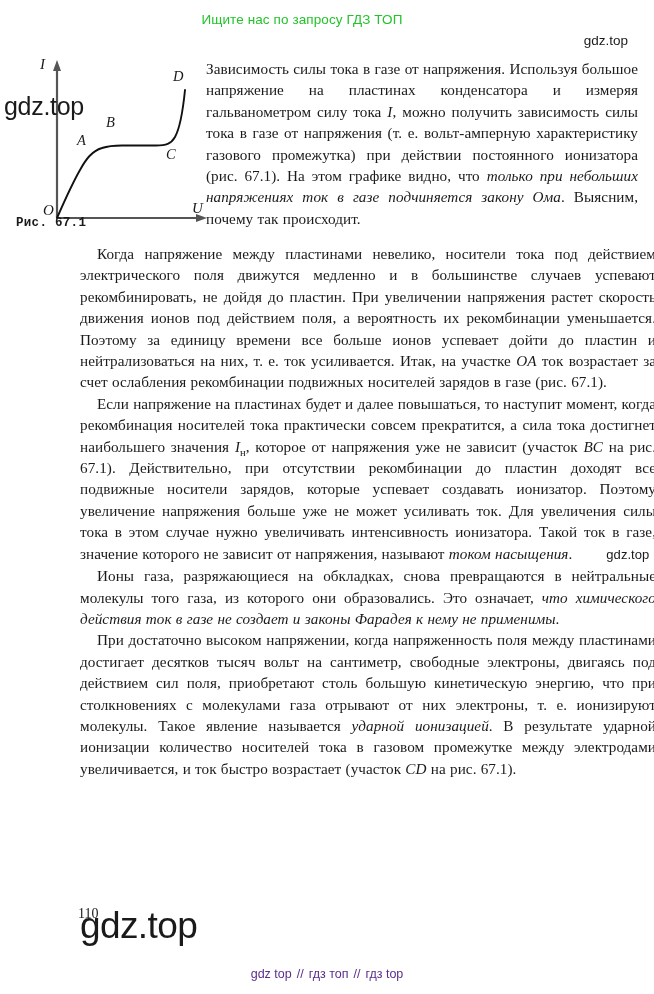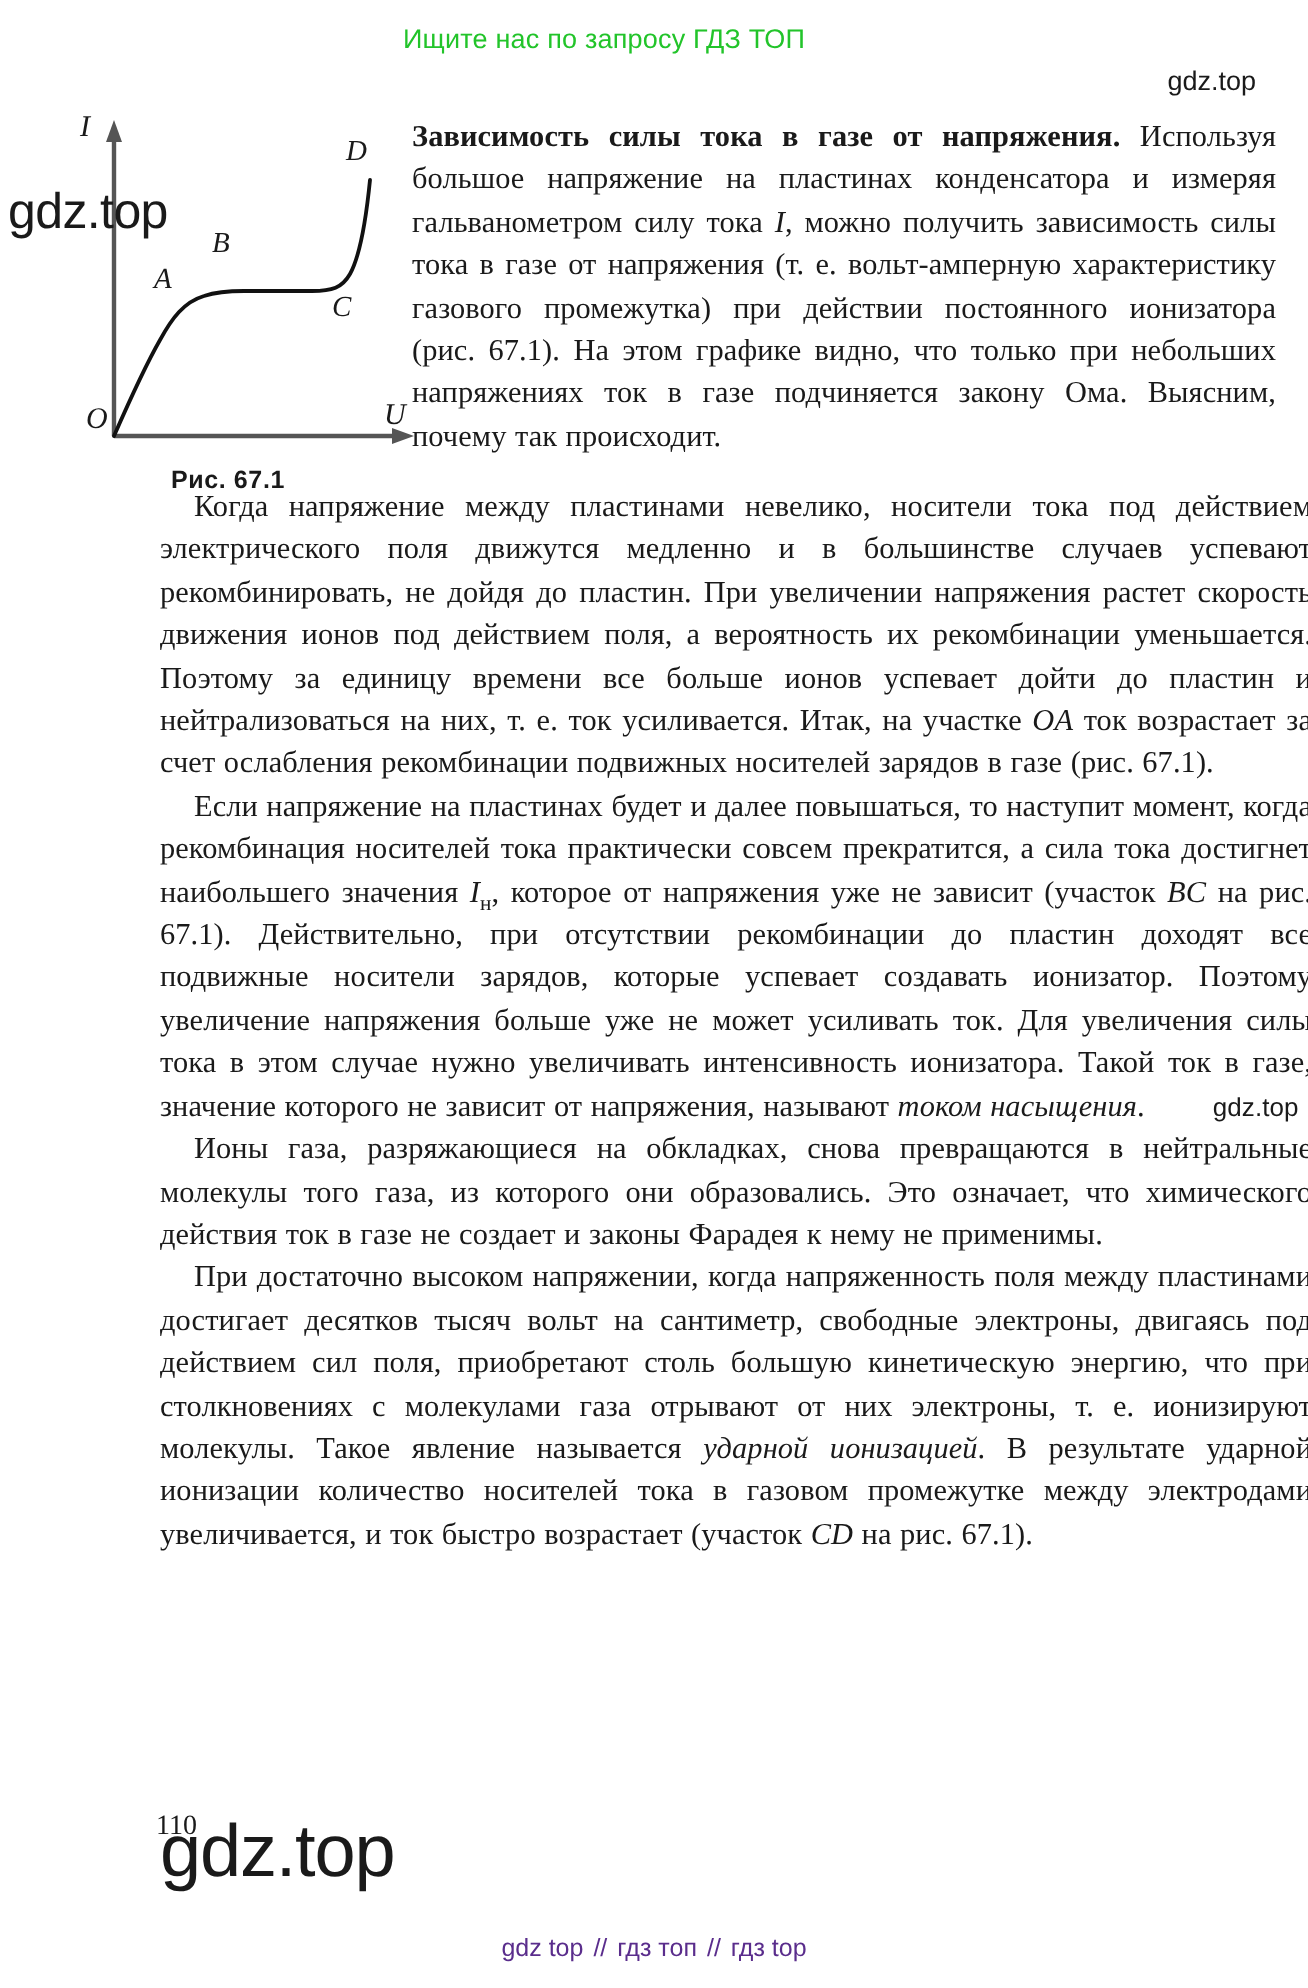--- a/index.html
+++ b/index.html
@@ -30,23 +30,23 @@
     color:#1a1a1a;
   }
 
   
   .figure{
     position:absolute; left:16px; top:52px;
     width:196px; height:186px;
   }
   .figure svg{display:block;}
   .fig-caption{
-    position:absolute; left:16px; top:233px; width:196px;
-    text-align:center;
-    font-family:Liberation Sans, sans-serif;
+    position:absolute; left:16px; top:216px; width:196px;
+    text-align:left;
+    font-family:Liberation Mono, monospace;
     font-weight:bold;
     font-size:12.5px;
     letter-spacing:.3px;
   }
 
   
   .wm-figure{
     position:absolute; left:4px; top:92px;
     font-family:"Liberation Sans", sans-serif;
     font-size:25px;
@@ -68,22 +68,22 @@
     margin:0;
     text-align:justify;
     text-align-last:left;
     font-size:15.2px;
     line-height:21.4px;
     letter-spacing:.05px;
     word-spacing:.4px;
   }
   p + p{margin-top:0;}
   .ind{text-indent:17px;}
-  .hdr{font-weight:bold;}
-  .it{}
+  .hdr{font-weight:normal;}
+  .it{font-style:italic;}
   .itb{font-style:italic;font-weight:normal;}
   .mathit{font-style:italic;font-family:"Liberation Serif", serif;}
   sub{font-size:70%;line-height:0;}
 
   
   .wm-inline{
     font-family:"Liberation Sans", sans-serif;
     font-size:13px;
     font-style:normal;
     font-weight:normal;

